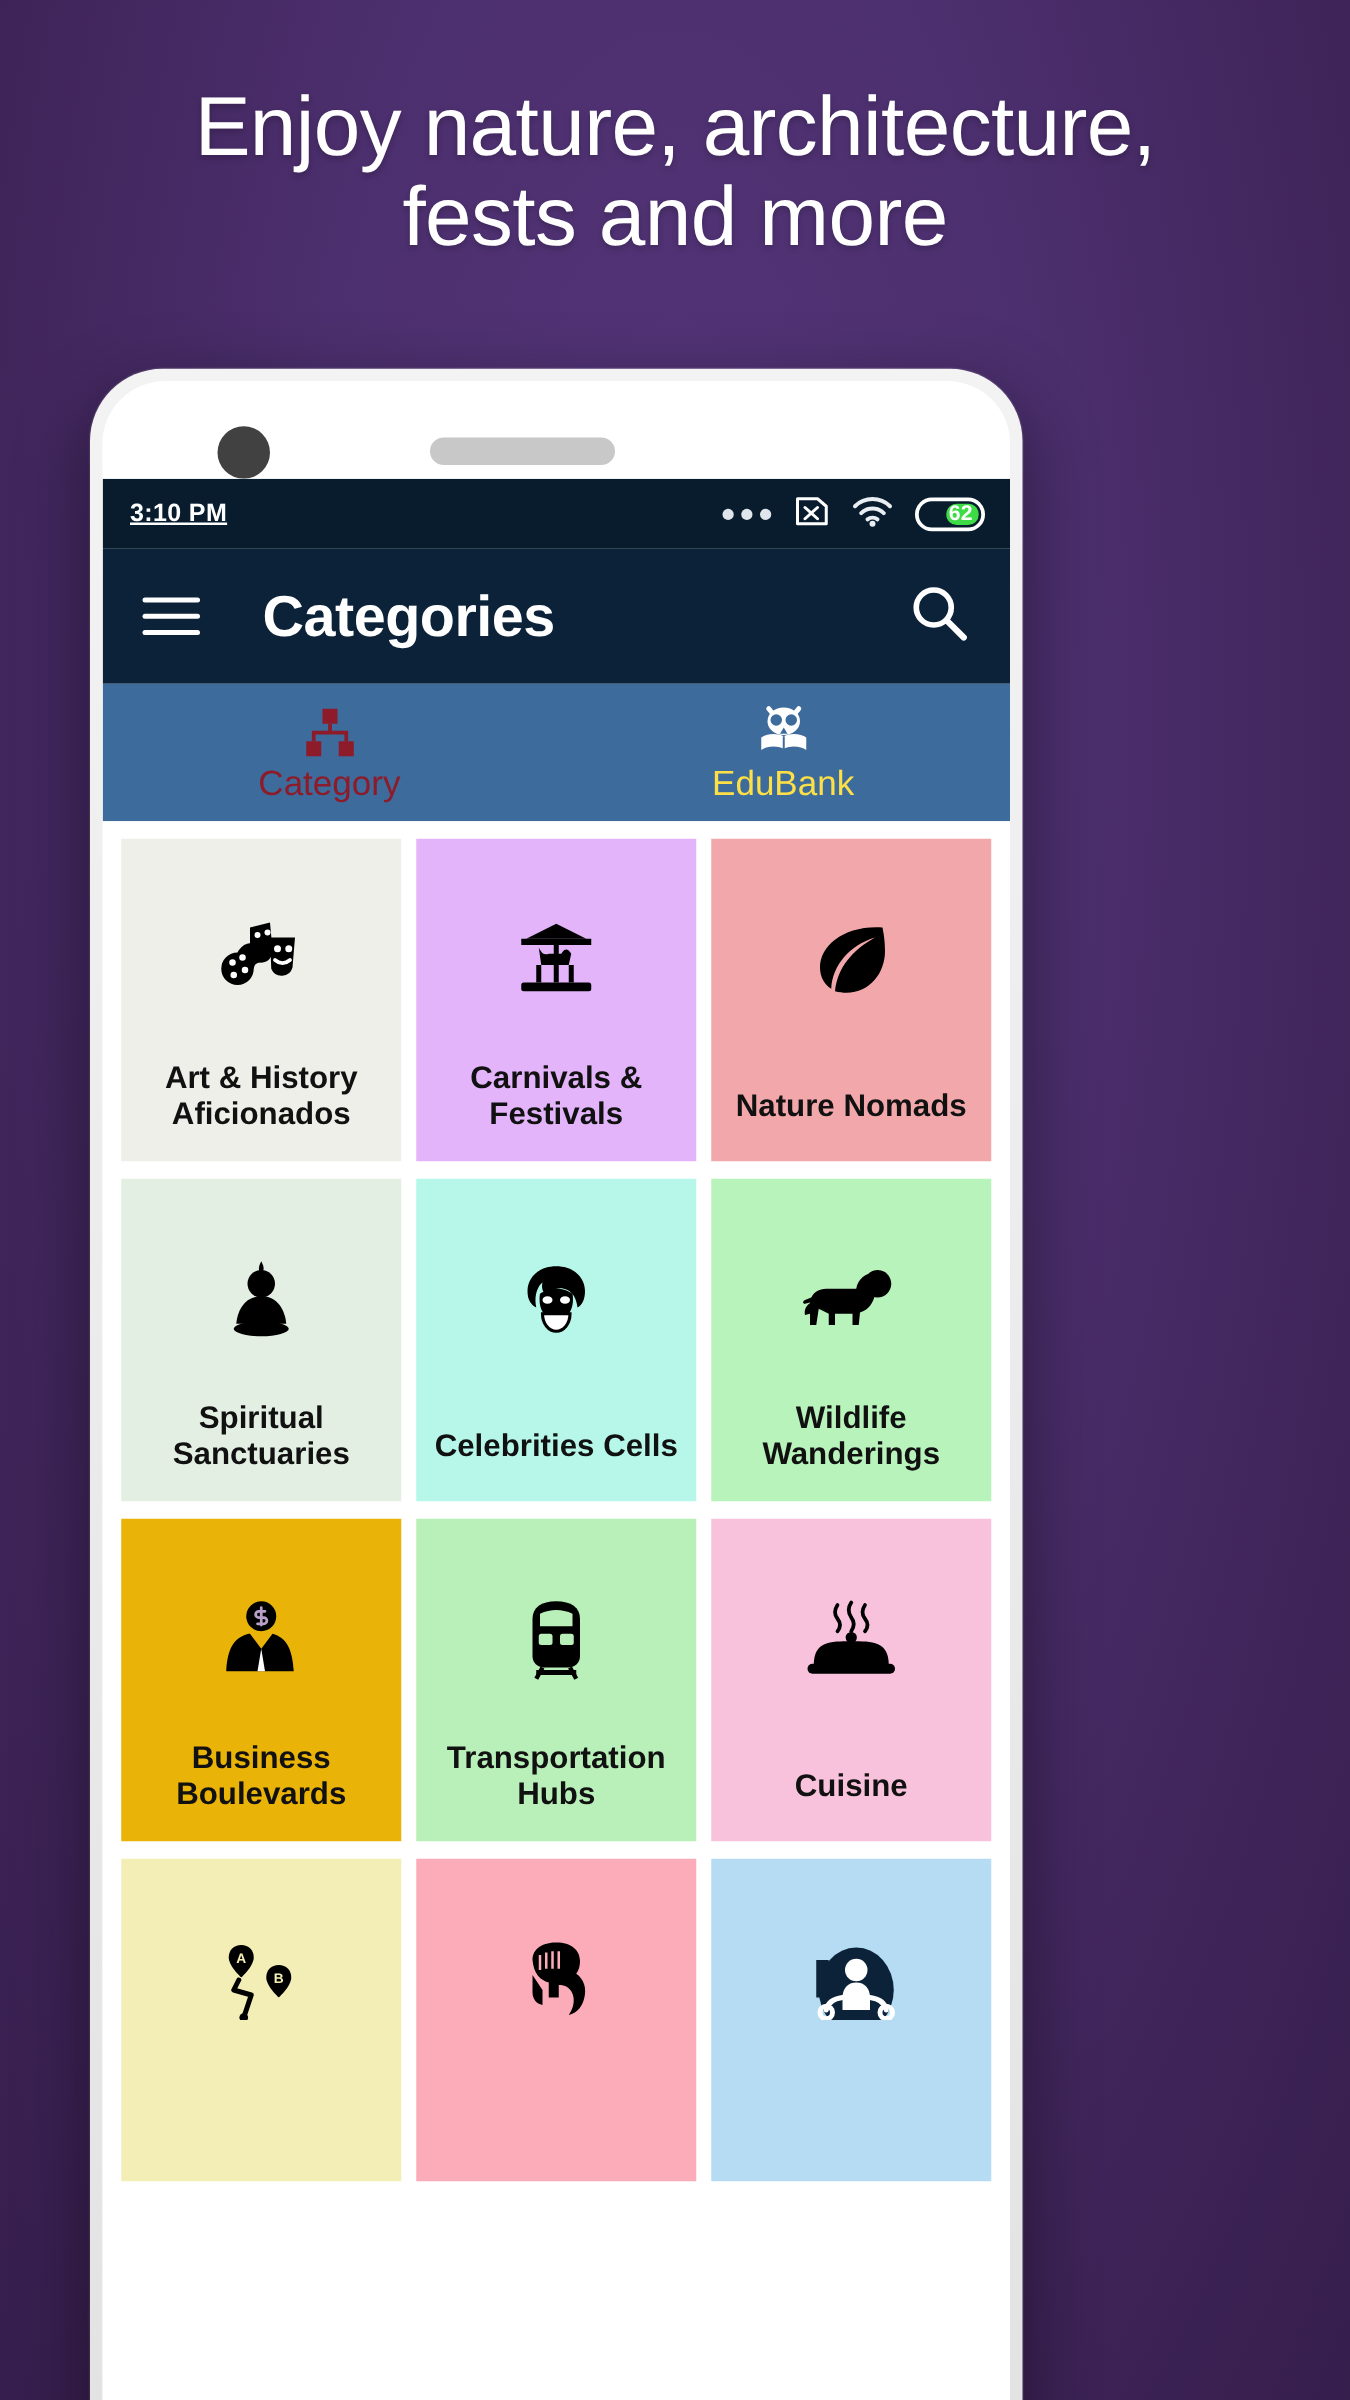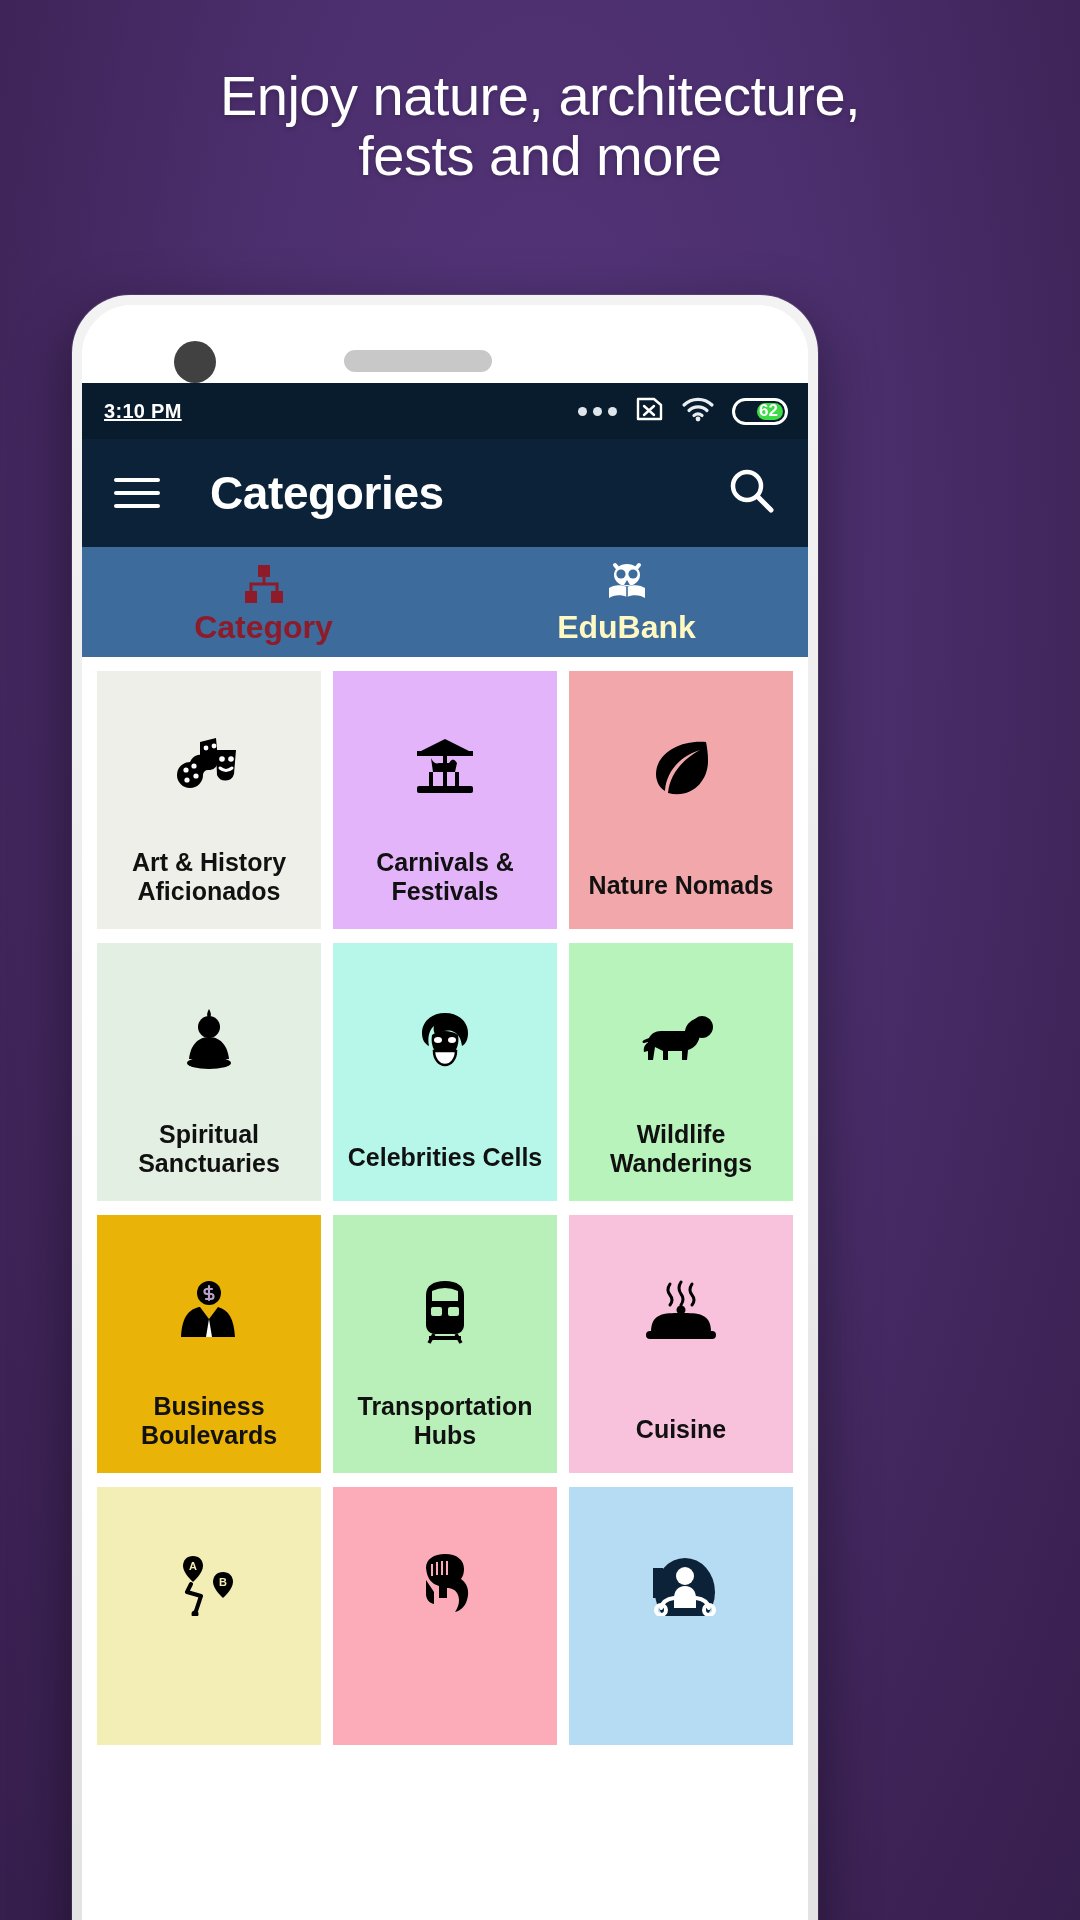--- a/index.html
+++ b/index.html
@@ -7,21 +7,21 @@
   body {
     font-family: "Liberation Sans", sans-serif;
     background: radial-gradient(ellipse at 50% 30%, #55357a 0%, #4c2f6e 40%, #3f2459 75%, #361e4d 100%);
     position:relative;
   }
 
   
   .headline {
     position:absolute; top:66px; left:0; width:1080px;
     text-align:center; color:#ffffff;
-    font-size:56px; line-height:1.08; font-weight:400;
+    font-size:67px; line-height:1.08; font-weight:400;
     letter-spacing:-0.5px;
     text-shadow:0 2px 5px rgba(0,0,0,.22);
   }
   .headline .l2 { display:block; }
 
   
   .phone {
     position:absolute; left:72px; top:295px;
     width:746px; height:1700px;
     background:linear-gradient(180deg,#f3f3f3 0%,#e2e2e2 100%);
@@ -93,21 +93,21 @@
     margin-left:50px; letter-spacing:-.4px;
   }
   .search-ic { margin-left:auto; }
 
   
   .tabs { height:110px; background:#3d6b9b; display:flex; }
   .tab {
     flex:1; display:flex; flex-direction:column;
     align-items:center; justify-content:center; gap:4px; cursor:pointer;
   }
-  .tab .tab-label { font-size:32px; font-weight:700; }
+  .tab .tab-label { font-size:28px; font-weight:400; }
   .tab.active .tab-label { color:#8d1b2a; }
   .tab .tab-label { color:#ffffff; }
   .tab-ic { height:46px; display:flex; align-items:flex-end; }
 
   
   .grid {
     padding:14px 0 0 0;
     display:flex; flex-wrap:wrap;
     gap:14px 12px;
     justify-content:center;
@@ -206,21 +206,21 @@
             <svg width="52" height="46" viewBox="0 0 52 46">
               <path d="M14 6 l5 6 M38 6 l-5 6" stroke="#fff" stroke-width="4" stroke-linecap="round"></path>
               <ellipse cx="26" cy="16" rx="13" ry="11" fill="#fff"></ellipse>
               <circle cx="20" cy="15" r="4.6" fill="#3d6b9b"></circle>
               <circle cx="32" cy="15" r="4.6" fill="#3d6b9b"></circle>
               <path d="M26 21 l-3 5 h6 z" fill="#3d6b9b"></path>
               <path d="M26 28 C20 25 12 26 8 29 l0 10 c4 -3 12 -4 18 -1 6 -3 14 -2 18 1 l0 -10 c-4 -3 -12 -4 -18 -1 z" fill="#fff"></path>
               <path d="M26 28 v11" stroke="#3d6b9b" stroke-width="1.6"></path>
             </svg>
           </span>
-          <span class="tab-label" style="color: #fef9c3;">EduBank</span>
+          <span class="tab-label" style="color: #fde047;">EduBank</span>
         </div>
       </div>
 
       <div class="grid">
 
         <div class="card two" style="background:#efefe9">
           <span class="ic">
             <svg width="74" height="64" viewBox="0 0 74 64">
               <path d="M18 26 a13 13 0 1 0 13 13 a5 5 0 0 1 5 -5 a7 7 0 0 0 0 -14 a13 13 0 0 0 -18 6z" fill="#000"></path>
               <circle cx="14" cy="34" r="2.6" fill="#fff"></circle>

